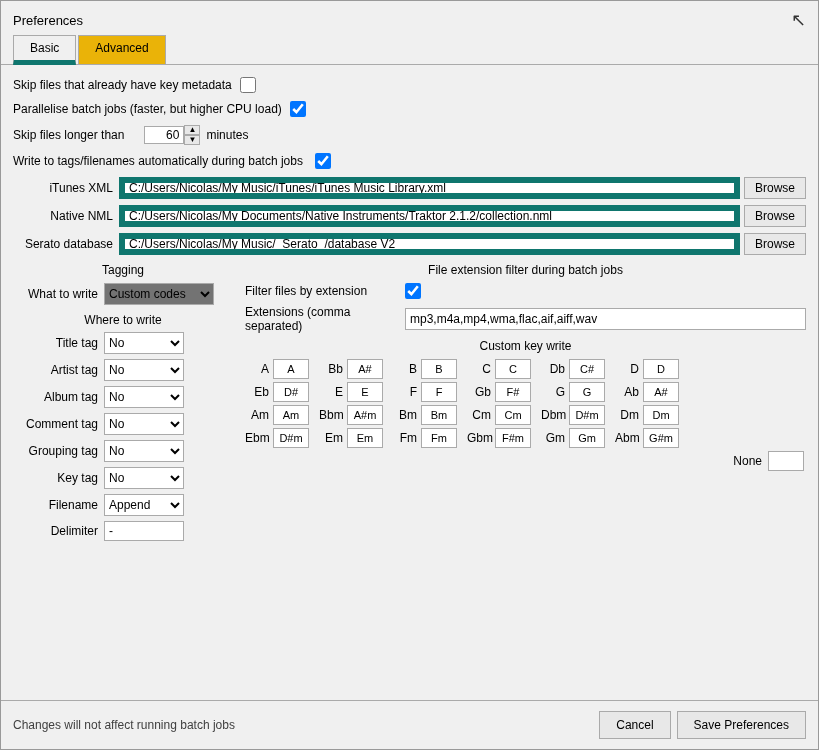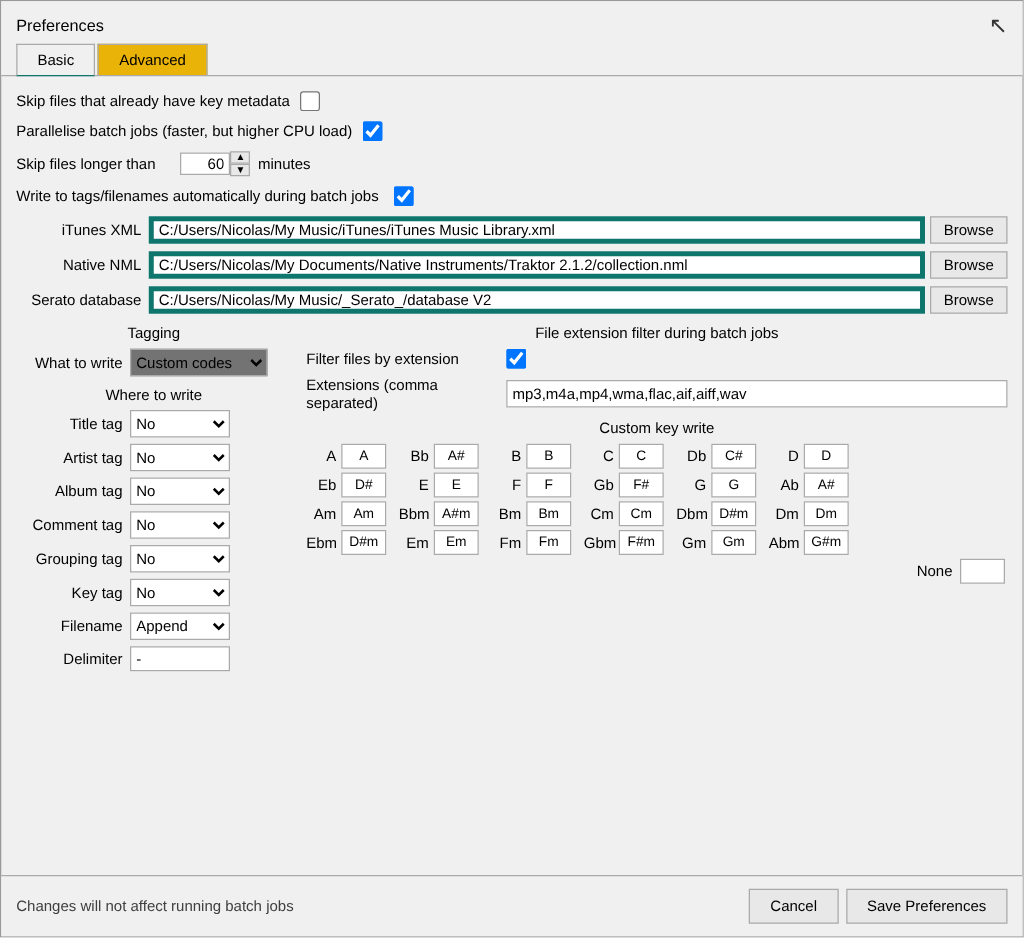--- a/index.html
+++ b/index.html
@@ -39,21 +39,21 @@
       padding: 5px 16px;
       border: 1px solid #aaa;
       border-bottom: none;
       cursor: pointer;
       background: #eab308;
       margin-right: 2px;
       font-size: 12px;
     }
     .tab.active {
       background: #f0f0f0;
-      border-bottom: 1px solid #0f766e;
+      border-bottom: 5px solid #0f766e;
       margin-bottom: -1px;
       z-index: 1;
     }
     .content {
       flex: 1;
       padding: 12px;
       overflow: hidden;
     }
     .settings-row {
       display: flex;
@@ -103,21 +103,21 @@
       margin-bottom: 6px;
     }
     .path-label {
       width: 100px;
       text-align: right;
       margin-right: 6px;
       flex-shrink: 0;
     }
     .path-input {
       flex: 1;
-      border: 4px solid #0f766e;
+      border: 6px solid #0f766e;
       padding: 2px 4px;
       font-size: 12px;
       background: white;
       height: 22px;
     }
     .browse-btn {
       margin-left: 4px;
       padding: 2px 10px;
       border: 1px solid #aaa;
       background: #e8e8e8;

